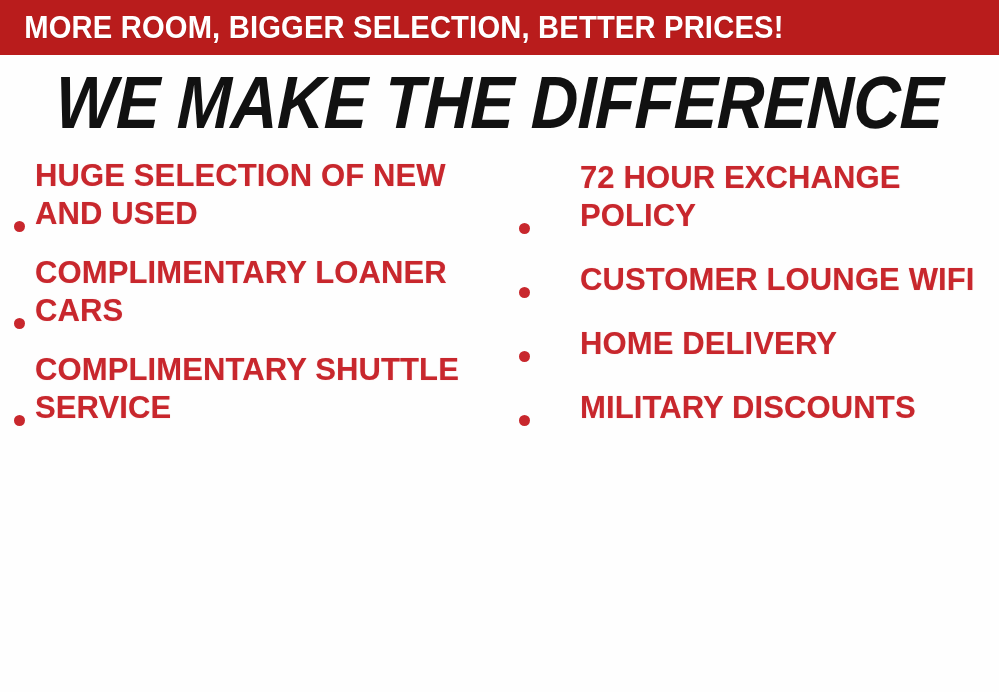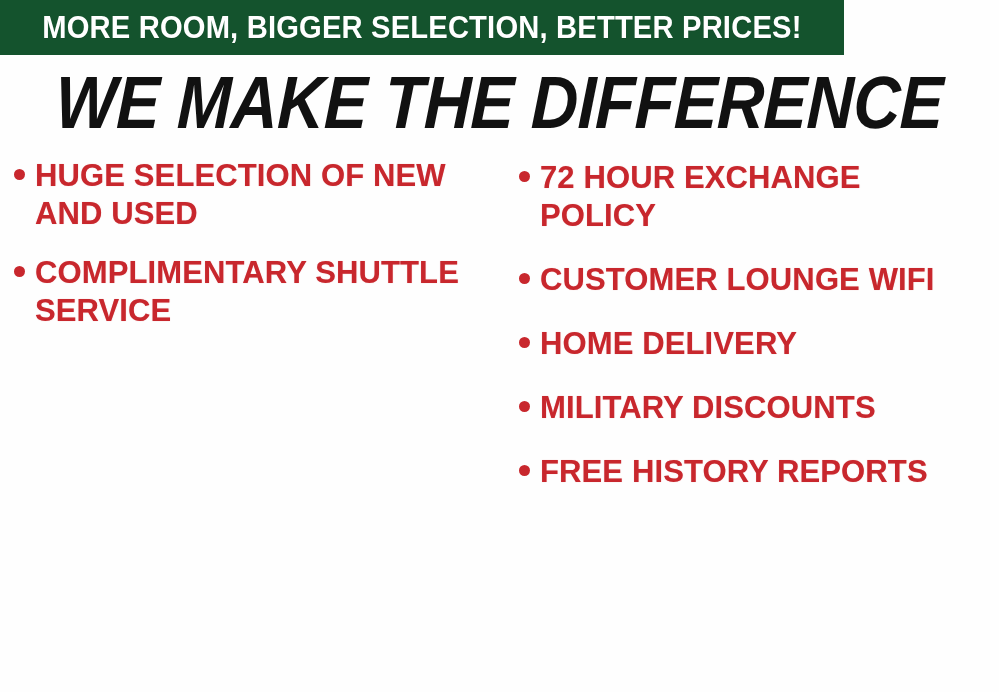--- a/index.html
+++ b/index.html
@@ -20,26 +20,25 @@
     height: 692px;
     background: #fefefe;
     overflow: hidden;
   }
 
   
   .banner {
     position: absolute;
     left: 0;
     top: 0;
-    width: 844px;
+    width: 999px;
     height: 55px;
-    background: #14532d;
+    background: #b91c1c;
     display: flex;
     align-items: center;
-    justify-content: center;
     box-sizing: border-box;
   }
   .banner-text {
     color: #ffffff;
     font-family: "Liberation Sans", sans-serif;
     font-weight: bold;
     font-size: 31px;
     line-height: 31px;
     letter-spacing: 0.2px;
     transform: scaleX(0.94);
@@ -91,25 +90,26 @@
     padding-top: 4px;
   }
   .col-right {
     width: 494px;
     padding-left: 14px;
     padding-top: 6px;
   }
 
   .bullet-item {
     display: flex;
-    align-items: flex-start;
+    align-items: flex-end;
     margin-bottom: 21px;
   }
   .col-right .bullet-item {
     margin-bottom: 26px;
+    gap: 40px;
   }
   .bullet-dot {
     flex: 0 0 auto;
     width: 11px;
     height: 11px;
     border-radius: 50%;
     background: #c8272d;
     margin-top: 13px;
     margin-right: 10px;
   }
@@ -142,20 +142,24 @@
 
     <div class="col col-left">
 
       <div class="bullet-item">
         <span class="bullet-dot"></span>
         <span class="bullet-label">HUGE SELECTION OF NEW AND USED</span>
       </div>
 
 
 
+      <div class="bullet-item">
+        <span class="bullet-dot"></span>
+        <span class="bullet-label">COMPLIMENTARY LOANER CARS</span>
+      </div>
 
       <div class="bullet-item">
         <span class="bullet-dot"></span>
         <span class="bullet-label">COMPLIMENTARY SHUTTLE SERVICE</span>
       </div>
 
     </div>
 
     <div class="col col-right">
 
@@ -173,22 +177,18 @@
         <span class="bullet-dot"></span>
         <span class="bullet-label">HOME DELIVERY</span>
       </div>
 
       <div class="bullet-item">
         <span class="bullet-dot"></span>
         <span class="bullet-label">MILITARY DISCOUNTS</span>
       </div>
 
 
-      <div class="bullet-item">
-        <span class="bullet-dot"></span>
-        <span class="bullet-label">FREE HISTORY REPORTS</span>
-      </div>
 
     </div>
 
   </div>
 
 </div>
 
 </body></html>

